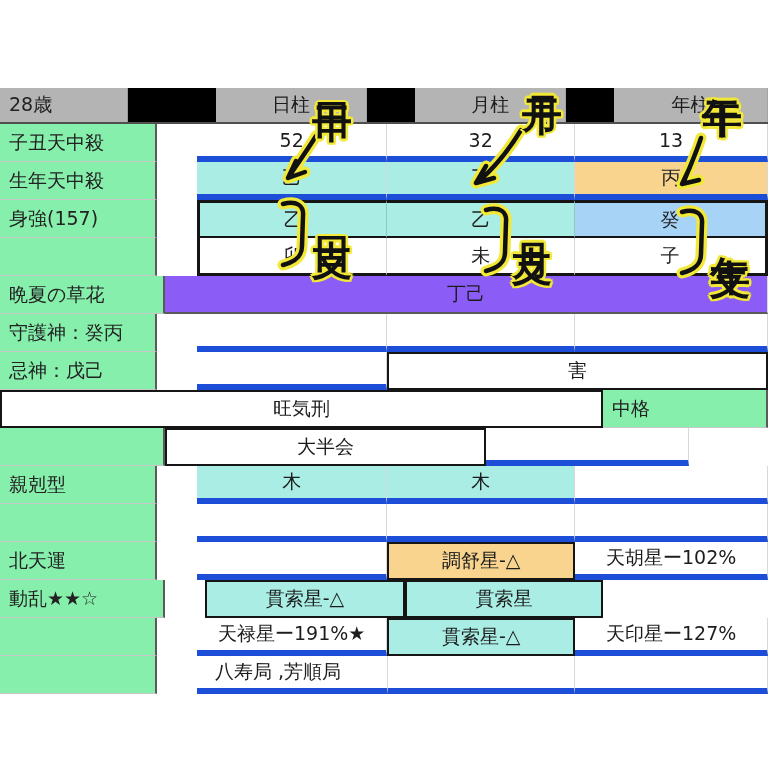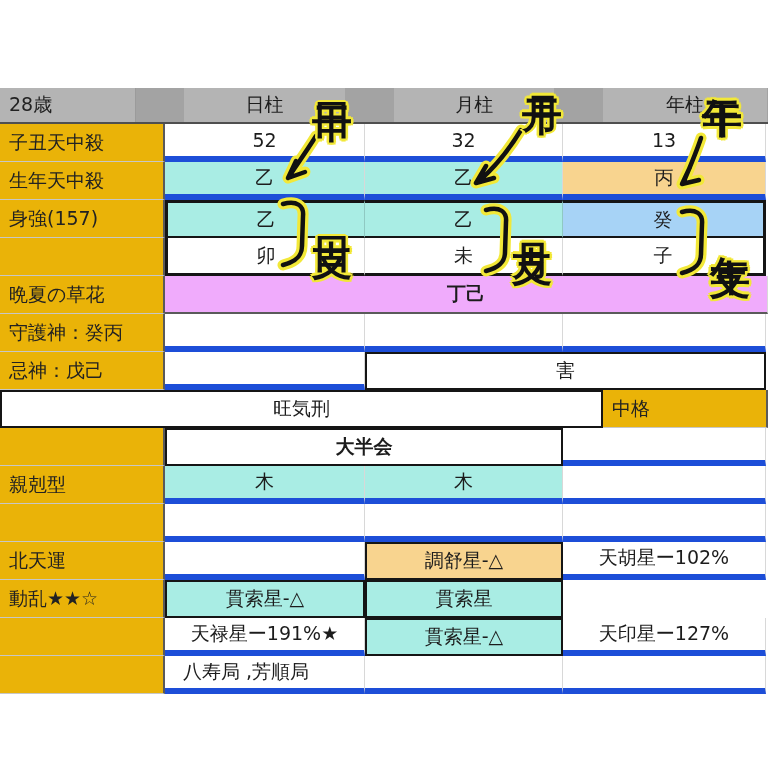--- a/index.html
+++ b/index.html
@@ -3,38 +3,38 @@
 <meta charset="utf-8">
 <style>
   html,body{margin:0;padding:0;}
   body{
     width:768px;height:768px;position:relative;background:#ffffff;
     font-family:"DejaVu Sans","Liberation Sans",sans-serif;
     color:#1c1c1c;overflow:hidden;
   }
   .table-wrap{position:absolute;left:0;top:88px;width:768px;}
   .row{display:flex;width:768px;height:38px;}
-  .row.header{height:34px;background:#a3a3a3;border-bottom:2px solid #4f4f4f;gap:48px;}
+  .row.header{height:34px;background:#000000;border-bottom:2px solid #4f4f4f;gap:48px;}
   .cell{box-sizing:border-box;display:flex;align-items:center;justify-content:center;
         font-size:19px;white-space:nowrap;overflow:hidden;}
-  .c-label{width:165px;justify-content:flex-start;padding-left:9px;background:#eab308;
+  .c-label{width:165px;justify-content:flex-start;padding-left:9px;background:#86efac;
            border-right:2px solid #5a5a5a;border-bottom:1px solid #c7c7c7;color:#222;}
   .header .c-label{background:#b4b4b4;border-bottom:none;border-right:1px solid #9b9b9b;}
-  .c-day{width:200px;}
+  .c-day{width:200px;margin-left:40px;}
   .c-month{width:198px;}
   .c-year{width:203px;}
-  .c-span-dm{width:398px;font-weight:bold;}
+  .c-span-dm{width:321px;}
   .c-span-my{width:401px;}
   .c-span-all{width:603px;}
   .data{background:#ffffff;border-right:1px solid #d8d8d8;border-bottom:6px solid #1d4ed8;}
   .header .data{background:#b4b4b4;border-right:1px solid #a3a3a3;border-bottom:none;}
   .bg-cyan{background:#a9ede4;}
   .bg-orange{background:#f8d48f;}
   .bg-blue{background:#a7d3f6;}
-  .bg-gray{background:#f0abfc;font-weight:bold;}
+  .bg-gray{background:#8b5cf6;}
   .thick{border:2px solid #151515;}
   
   .r-block-top .data{border-top:3px solid #151515;border-bottom:2px solid #151515;border-right:1px solid rgba(0,0,0,0.15);}
   .r-block-top .c-day{border-left:3px solid #151515;}
   .r-block-top .c-year{border-right:3px solid #151515;}
   .r-block-bot .data{border-bottom:3px solid #151515;border-right:1px solid rgba(0,0,0,0.15);}
   .r-block-bot .c-day{border-left:3px solid #151515;}
   .r-block-bot .c-year{border-right:3px solid #151515;}
   
   .r-doran .data{border:2px solid #151515;}

